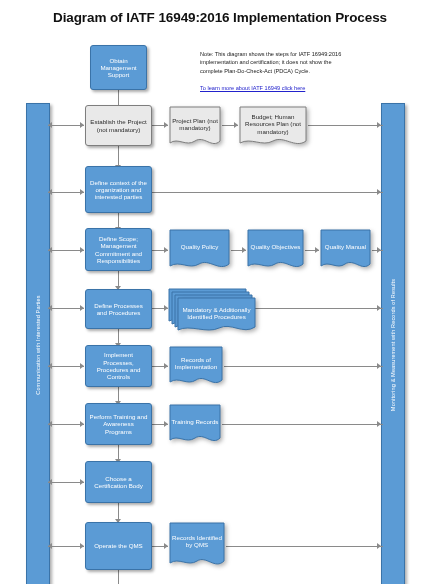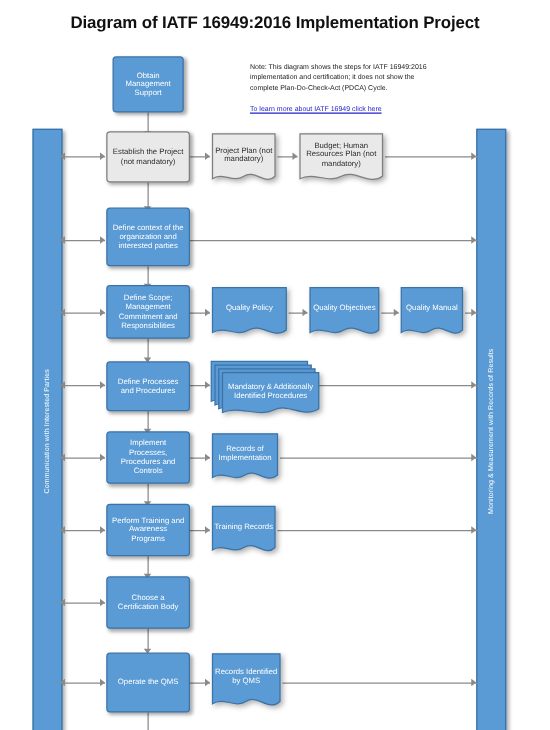--- a/index.html
+++ b/index.html
@@ -97,21 +97,21 @@
   .arr{position:absolute;width:0;height:0;}
   .arr-r{border-top:3px solid transparent;border-bottom:3px solid transparent;border-left:4px solid #8a8a8a;}
   .arr-l{border-top:3px solid transparent;border-bottom:3px solid transparent;border-right:4px solid #8a8a8a;}
   .arr-d{border-left:3px solid transparent;border-right:3px solid transparent;border-top:4px solid #8a8a8a;}
 </style>
 </head>
 <body>
 
 <div id="canvas">
 
-  <div class="title">Diagram of IATF 16949:2016 Implementation Project</div>
+  <div class="title">Diagram of IATF 16949:2016 Implementation Process</div>
 
   <div class="note" style="left:200px;top:50px;width:152px;">
     <span>Note: This diagram shows the steps for IATF 16949:2016 implementation and certification; it does not show the complete Plan-Do-Check-Act (PDCA) Cycle.</span>
     <a class="lnk" href="#">To learn more about IATF 16949 click here</a>
   </div>
 
   <div class="sidebar" style="left:26px;top:103px;width:22px;height:481px;">
     <div class="vtext">Communication with Interested Parties</div>
   </div>
   <div class="sidebar" style="left:381px;top:103px;width:22px;height:481px;">

